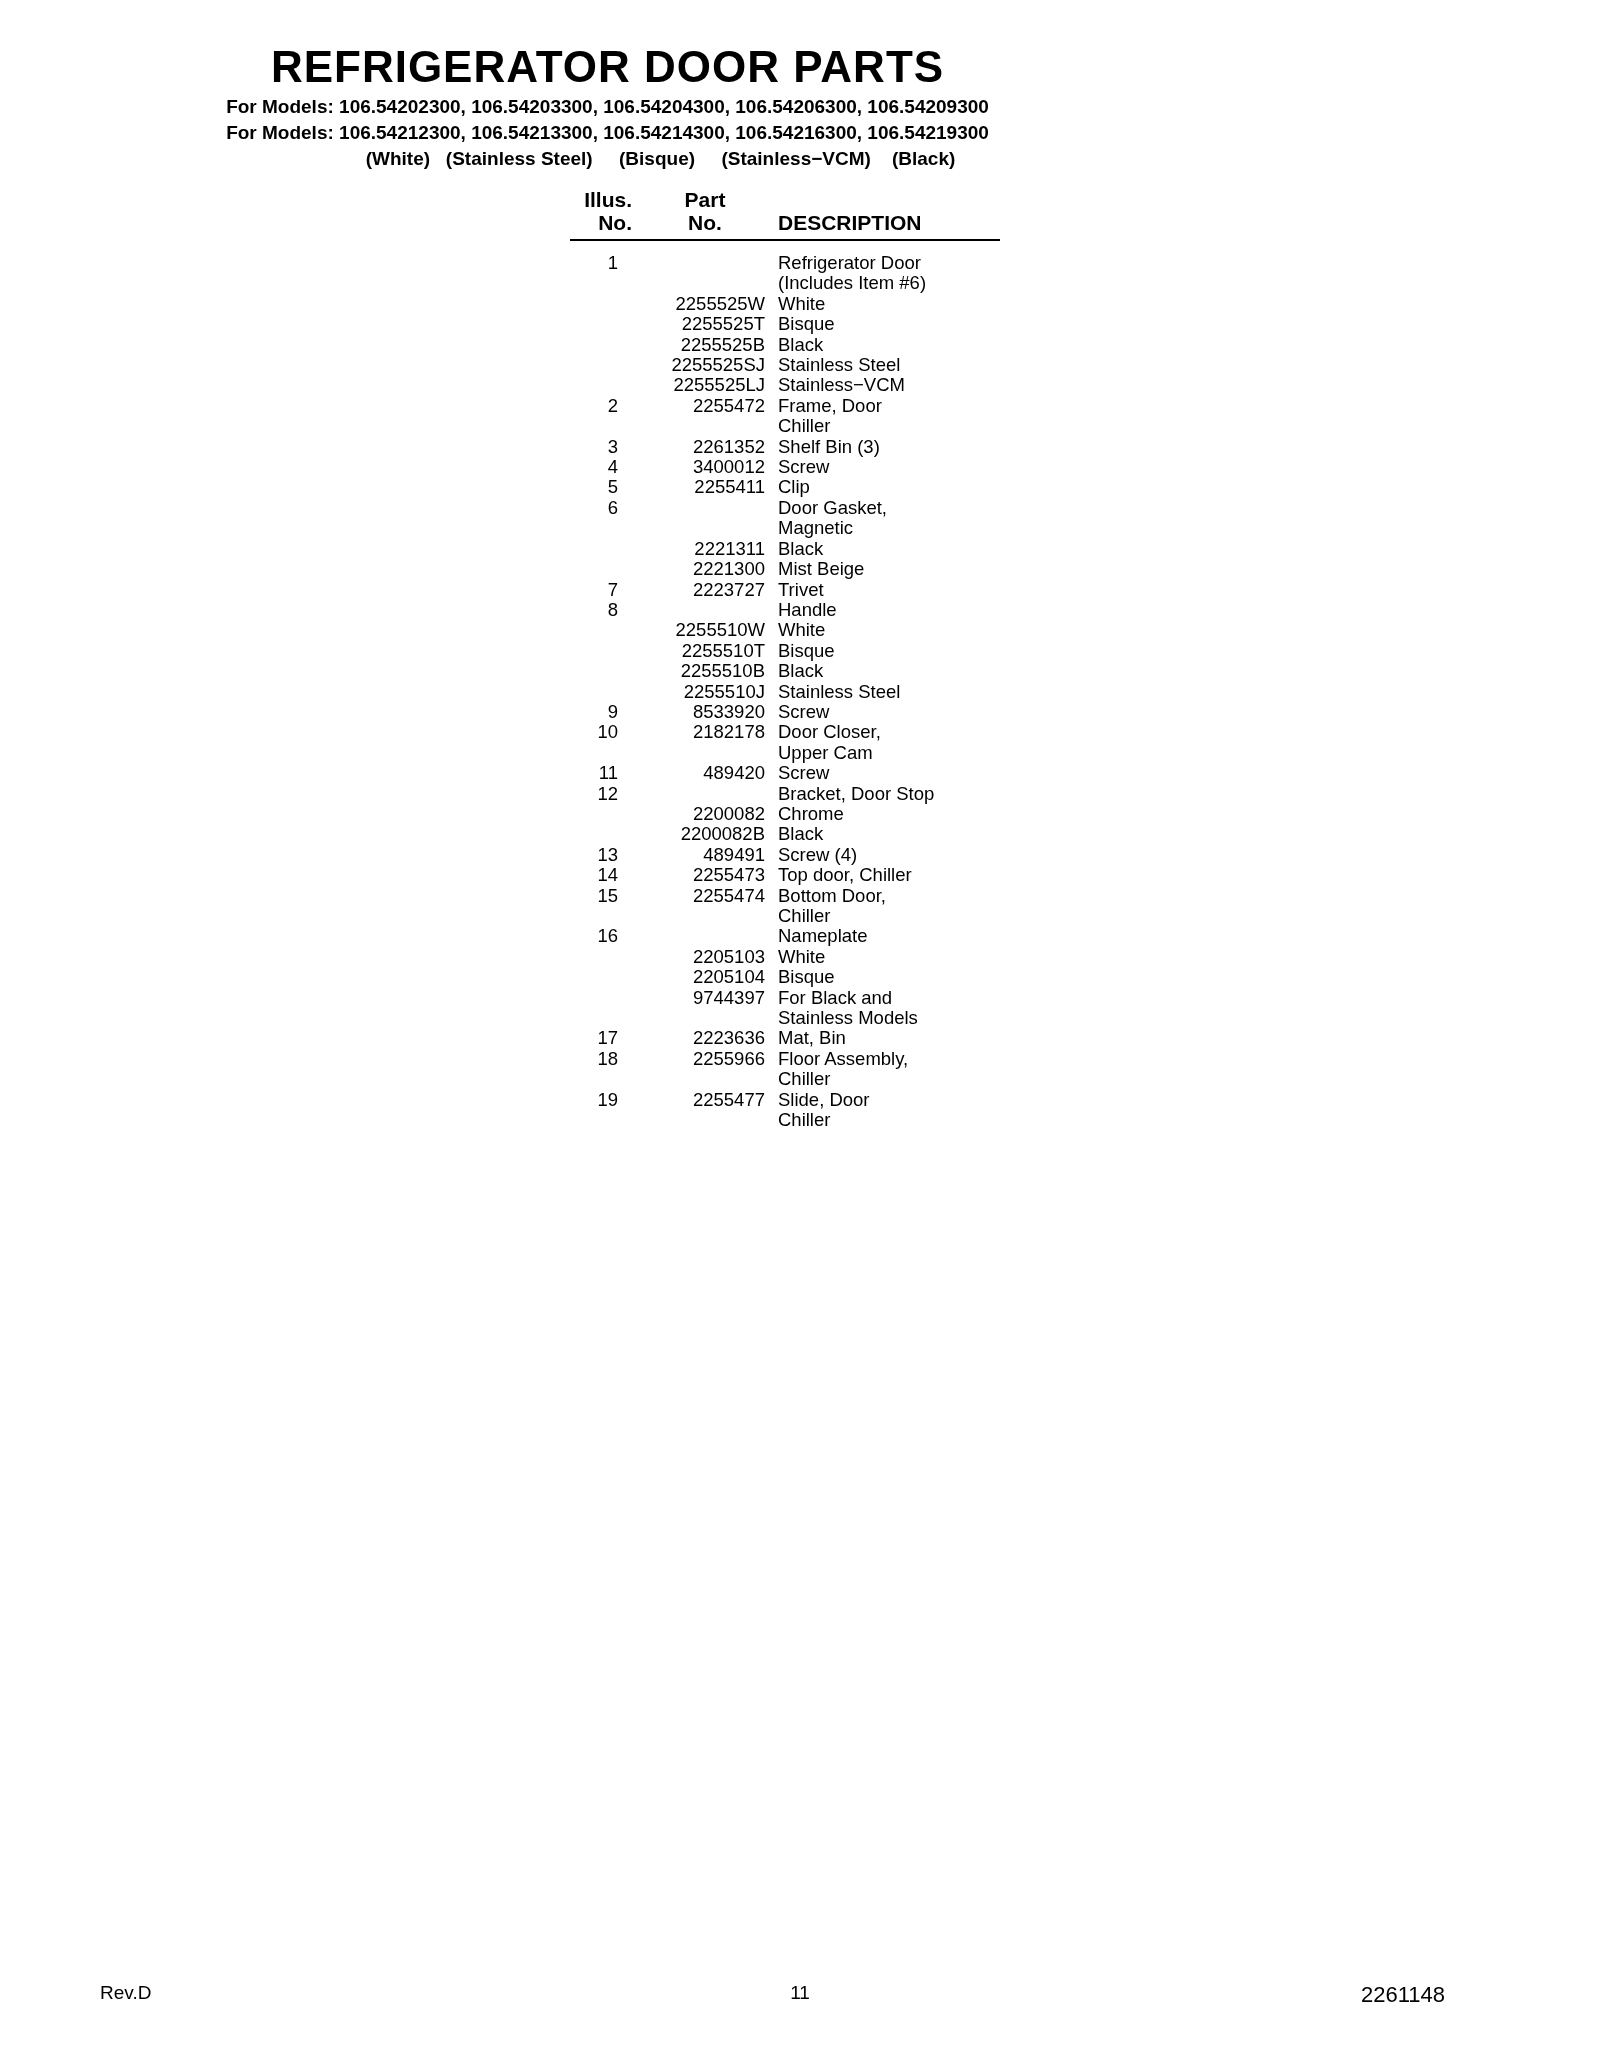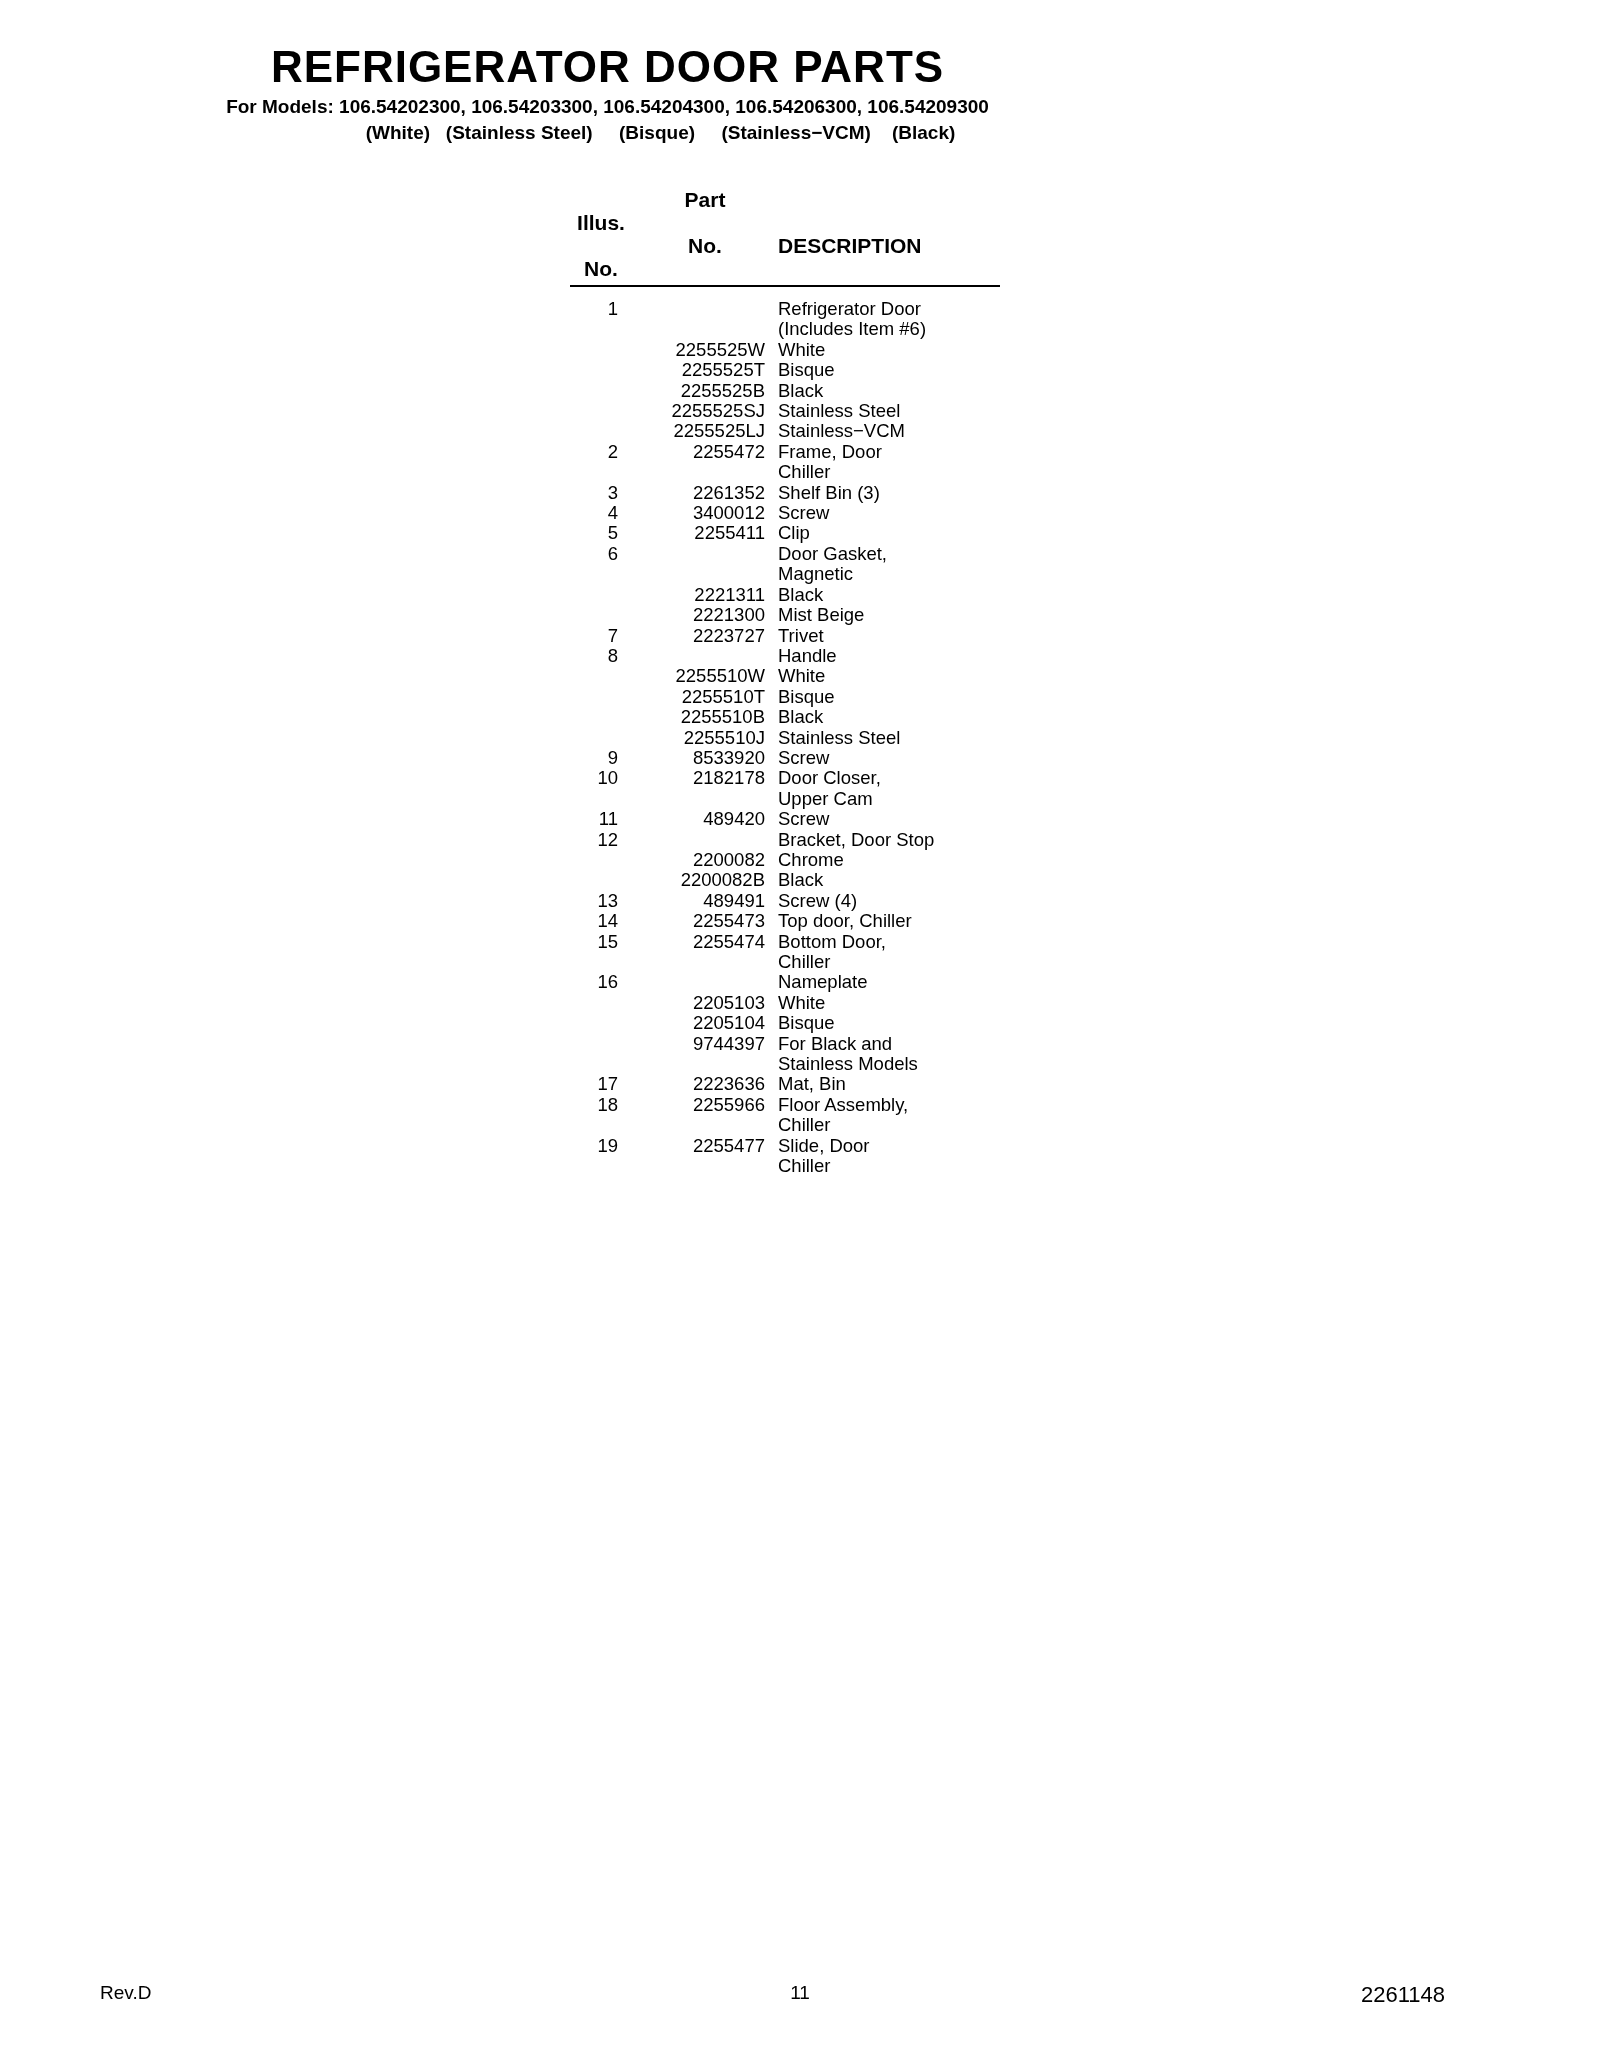--- a/index.html
+++ b/index.html
@@ -46,21 +46,21 @@
   }
   .thead {
     display:grid;
     grid-template-columns:62px 146px 222px;
     font-size:21px;
     font-weight:bold;
     line-height:23px;
     border-bottom:2px solid #000;
     padding-bottom:5px;
   }
-  .th-illus { text-align:center;margin-top:23px; }
+  .th-illus { text-align:right; }
   .th-part  { text-align:center; }
   .th-desc  { text-align:left; }
   .tbody {
     margin-top:12px;
     font-size:18.5px;
     line-height:20.4px;
   }
   .trow {
     display:grid;
     grid-template-columns:62px 146px 222px;
@@ -88,20 +88,21 @@
   }
 </style>
 </head>
 <body>
 
 <div class="page">
 
   <div class="header-block">
     <div class="doc-title">REFRIGERATOR DOOR PARTS</div>
     <div class="models-line">For Models: 106.54202300, 106.54203300, 106.54204300, 106.54206300, 106.54209300</div>
+    <div class="models-line">For Models: 106.54212300, 106.54213300, 106.54214300, 106.54216300, 106.54219300</div>
     <div class="colors-line">(White)   (Stainless Steel)     (Bisque)     (Stainless−VCM)    (Black)</div>
   </div>
 
   <div class="parts-table">
     <div class="thead">
       <div class="th-illus">Illus.</div>
       <div class="th-part">Part</div>
       <div class="th-desc"></div>
       <div class="th-illus">No.</div>
       <div class="th-part">No.</div>

